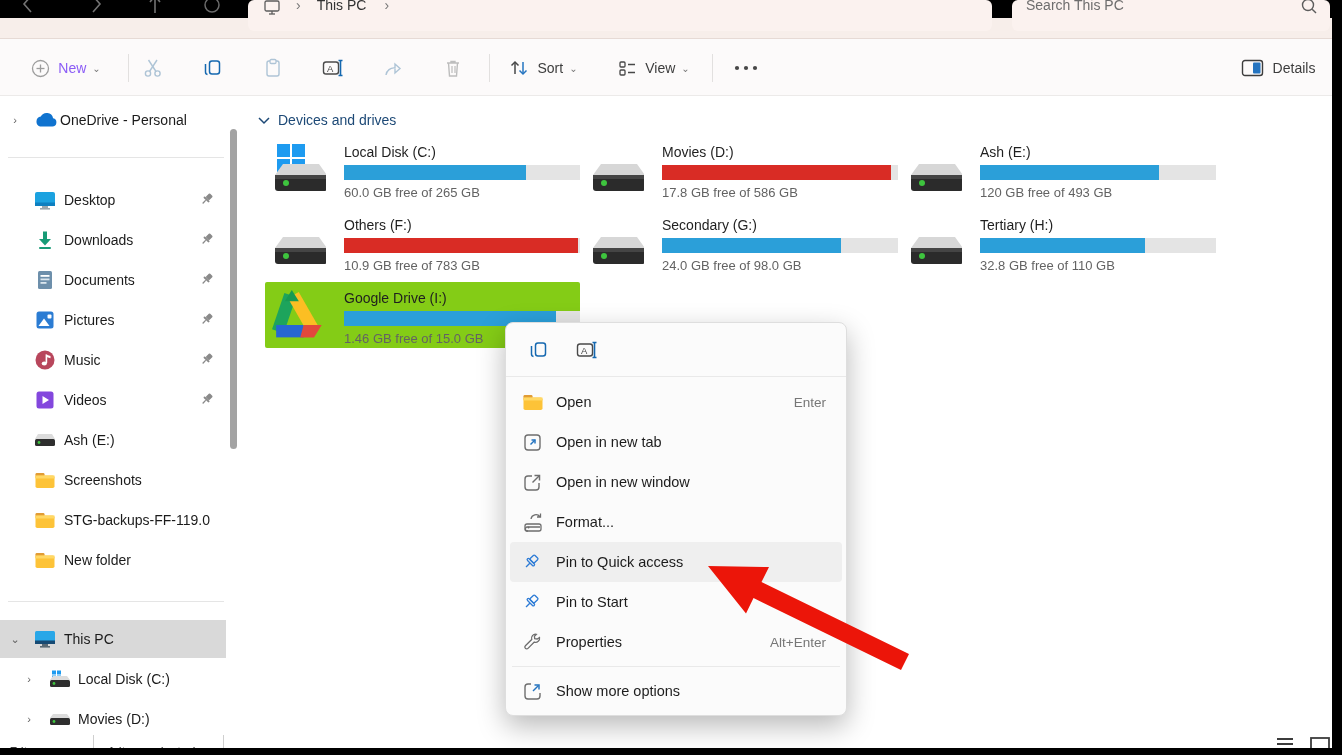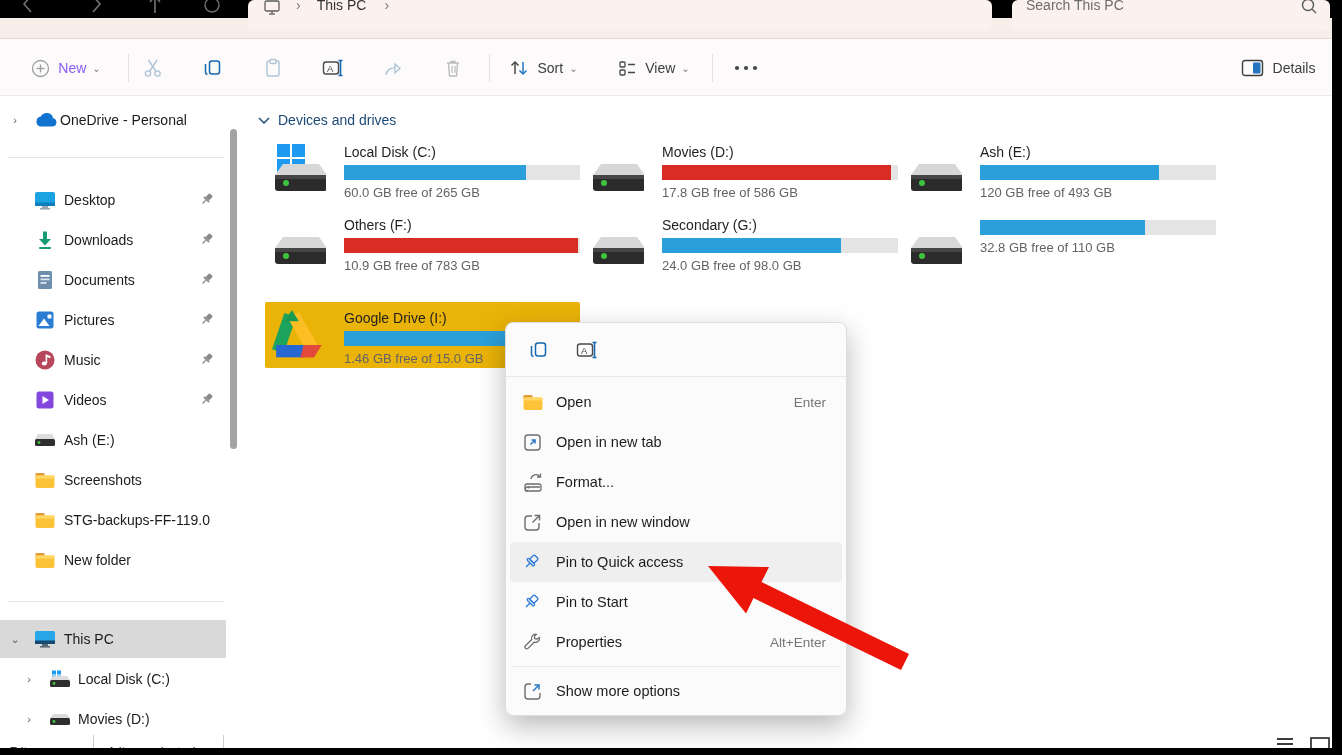--- a/index.html
+++ b/index.html
@@ -33,21 +33,21 @@
   .srow .ic { flex:0 0 30px; display:flex; justify-content:center; }
   .srow .pin { position:absolute; right:12px; top:11px; }
   .ssep { position:absolute; left:8px; width:216px; height:1px; background:#e5e5e5; }
   #sb-thumb { left:230px; top:129px; width:7px; height:320px; background:#a3a3a3; border-radius:4px; z-index:3; }
 
   
   #main { left:237px; top:96px; width:1095px; height:637px; background:#fff; z-index:1; }
   #grouphdr { position:absolute; left:21px; top:16px; display:flex; align-items:center; }
   #grouphdr span.t { font-size:14px; color:#1d4976; margin-left:8px; }
   .tile { position:absolute; width:315px; height:66px; display:flex; padding:6px 0 0 6px; border-radius:2px; }
-  .tile.sel { background:#eab308;margin-top:20px; }
+  .tile.sel { background:#84cc16; }
   .tile .dinfo { margin-left:18px; padding-top:1px; }
   .dname { font-size:14px; color:#1f1f1f; line-height:18px; }
   .dbar { width:236px; height:15px; background:#e4e4e4; margin-top:4px; position:relative; overflow:hidden; }
   .dfill { position:absolute; left:0; top:0; bottom:0; }
   .dfree { font-size:13px; color:#636363; margin-top:5px; }
 
   
   #ctxmenu { left:505px; top:322px; width:342px; background:#fbfbfb; border:1px solid #dedede; border-radius:8px; box-shadow:0 10px 28px rgba(0,0,0,.28); z-index:10; overflow:hidden; }
   #ctx-iconrow { height:54px; display:flex; align-items:center; padding-left:14px; border-bottom:1px solid #e9e9e9; }
   .ctx-iconbtn { width:38px; height:36px; display:flex; align-items:center; justify-content:center; border-radius:4px; margin-right:10px; }
@@ -516,20 +516,21 @@
     </div>
 
     <div class="tile" style="left:664px;top:113px">
       <svg width="58" height="52">
           <polygon points="12,22 48,22 56,33 4,33" fill="#d7d7d7"></polygon>
           <rect x="4" y="33" width="52" height="16" rx="3" fill="#2b2b2b"></rect>
           <rect x="4" y="33" width="52" height="4" fill="#454545"></rect>
           <circle cx="15" cy="41" r="3" fill="#3ec43e"></circle>
         </svg>
       <div class="dinfo">
+        <div class="dname">Tertiary (H:)</div>
         <div class="dbar">
             <div class="dfill" style="width: 70%; background: rgb(43, 159, 217);"></div>
           </div>
         <div class="dfree">32.8 GB free of 110 GB</div>
       </div>
     </div>
 
     <div class="tile sel" style="left:28px;top:186px">
       <svg width="58" height="52" viewBox="0 0 32 28">
         <line x1="11.2" y1="3" x2="4" y2="24" stroke="#1da45c" stroke-width="7.2"></line>
@@ -582,38 +583,38 @@
             <svg width="21" height="21">
               <rect x="3" y="3" width="15" height="15" rx="3" fill="none" stroke="#6e6e6e" stroke-width="1.4"></rect>
               <line x1="8.5" y1="12.5" x2="13" y2="8" stroke="#2574c0" stroke-width="1.5"></line>
               <polyline points="9.5,8 13,8 13,11.5" fill="none" stroke="#2574c0" stroke-width="1.5"></polyline>
             </svg>
           </span>
         <span class="mlbl">Open in new tab</span>
       </div>
       <div class="mrow">
         <span class="mic">
+            <svg width="21" height="21">
+              <path d="M10 4 H6a3 3 0 0 0-3 3v8a3 3 0 0 0 3 3h8a3 3 0 0 0 3-3v-4" fill="none" stroke="#6e6e6e" stroke-width="1.4"></path>
+              <line x1="10.5" y1="10.5" x2="17" y2="4" stroke="#6e6e6e" stroke-width="1.5"></line>
+              <polyline points="12.5,3.5 17.5,3.5 17.5,8.5" fill="none" stroke="#6e6e6e" stroke-width="1.5"></polyline>
+            </svg>
+          </span>
+        <span class="mlbl">Open in new window</span>
+      </div>
+      <div class="mrow">
+        <span class="mic">
             <svg width="22" height="21">
               <path d="M4 13 h-1a 1.5 1.5 0 0 1 -1.5 -1.5 v-1a1.5 1.5 0 0 1 1.5-1.5 h13" fill="none" stroke="#6e6e6e" stroke-width="1.3" transform="translate(2,6)"></path>
               <rect x="3" y="12" width="16" height="7" rx="2" fill="none" stroke="#6e6e6e" stroke-width="1.3"></rect>
               <circle cx="6.5" cy="15.5" r="1" fill="#6e6e6e"></circle>
               <path d="M9 7 a5 5 0 0 1 9-2.2 M18.5 1.5 v3.5 h-3.5" fill="none" stroke="#6e6e6e" stroke-width="1.3"></path>
             </svg>
           </span>
         <span class="mlbl">Format...</span>
-      </div>
-      <div class="mrow">
-        <span class="mic">
-            <svg width="21" height="21">
-              <path d="M10 4 H6a3 3 0 0 0-3 3v8a3 3 0 0 0 3 3h8a3 3 0 0 0 3-3v-4" fill="none" stroke="#6e6e6e" stroke-width="1.4"></path>
-              <line x1="10.5" y1="10.5" x2="17" y2="4" stroke="#6e6e6e" stroke-width="1.5"></line>
-              <polyline points="12.5,3.5 17.5,3.5 17.5,8.5" fill="none" stroke="#6e6e6e" stroke-width="1.5"></polyline>
-            </svg>
-          </span>
-        <span class="mlbl">Open in new window</span>
       </div>
       <div class="mrow hl">
         <span class="mic">
             <svg width="18" height="18">
               <g transform="rotate(45 9 9)" stroke="#2e7cd6" fill="none" stroke-width="1.3">
                 <rect x="6" y="1.5" width="6" height="6.5" rx="1.2"></rect>
                 <rect x="4.3" y="8" width="9.4" height="2.4" rx="1.2"></rect>
                 <line x1="9" y1="10.4" x2="9" y2="16"></line>
               </g>
             </svg>

